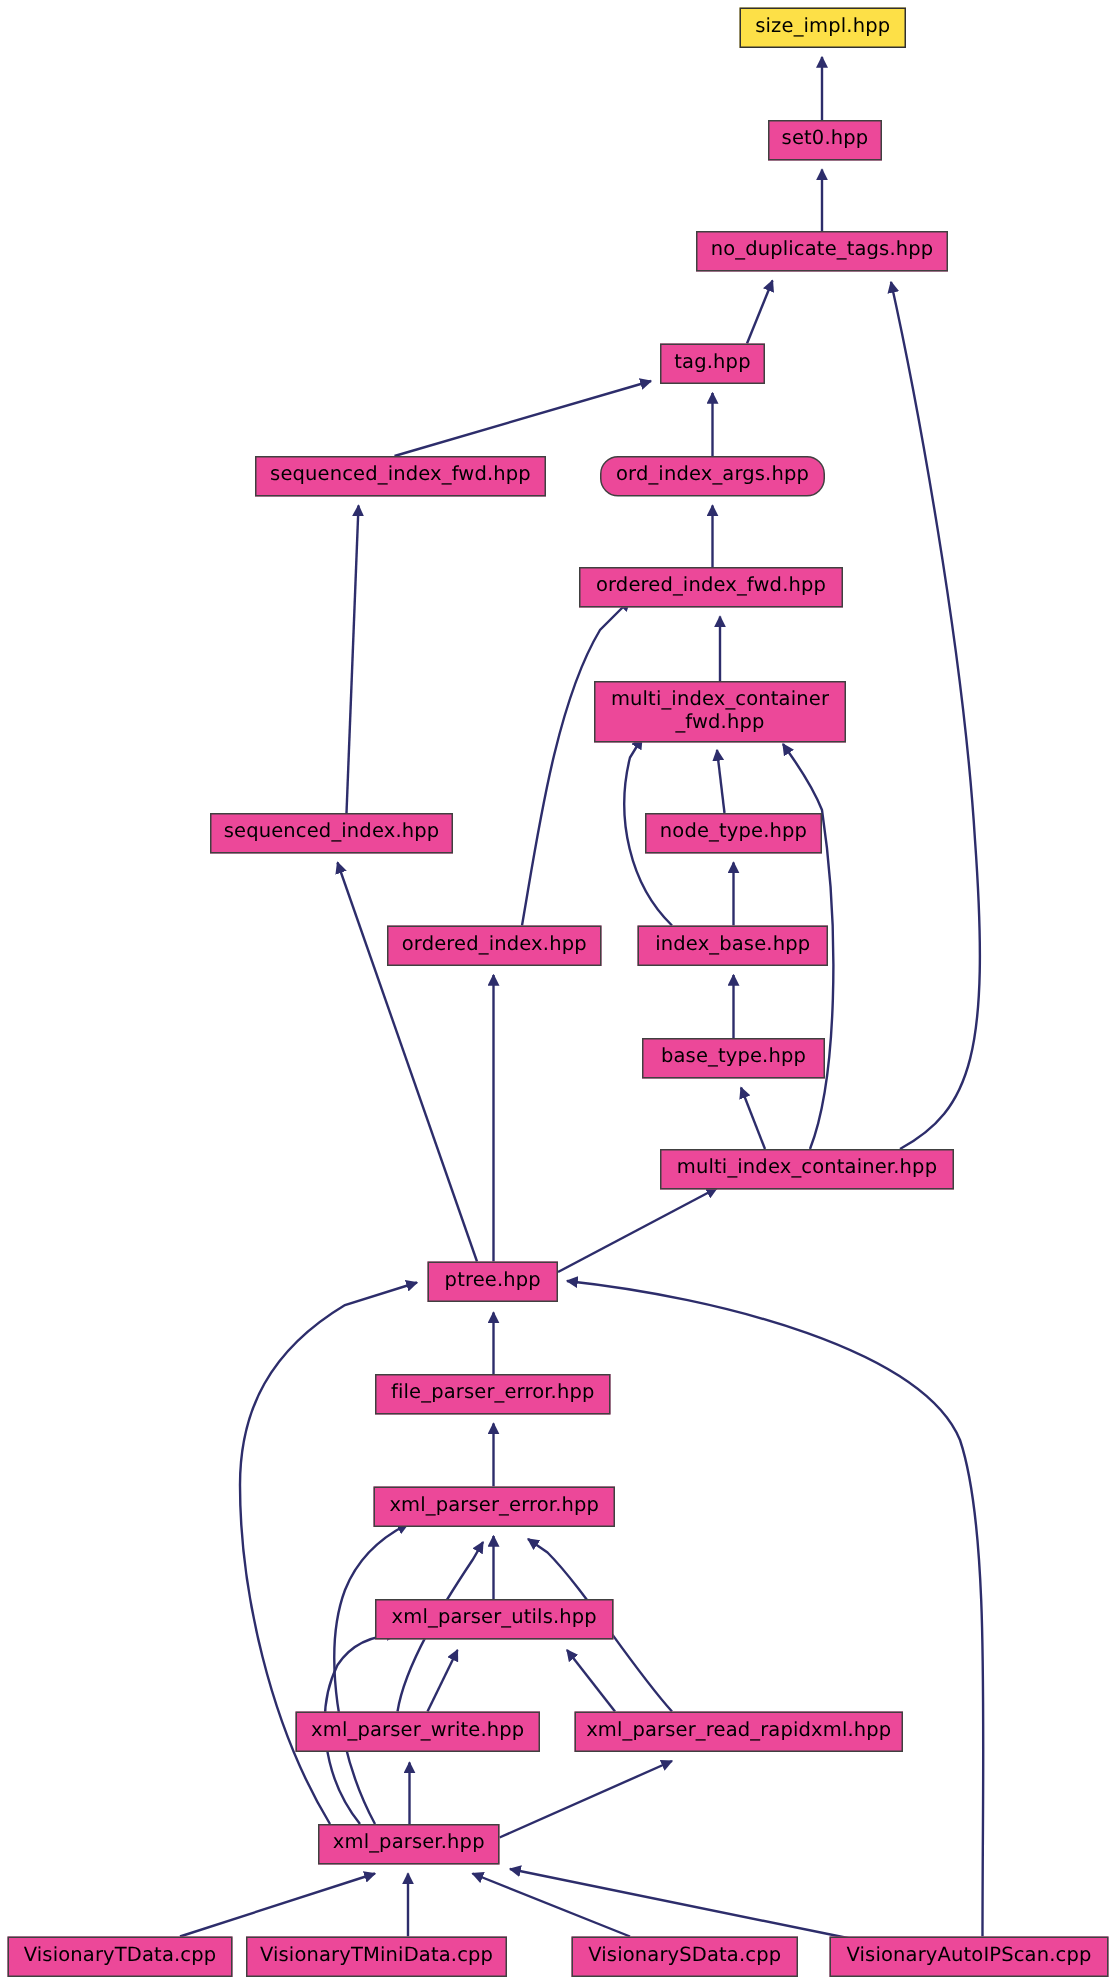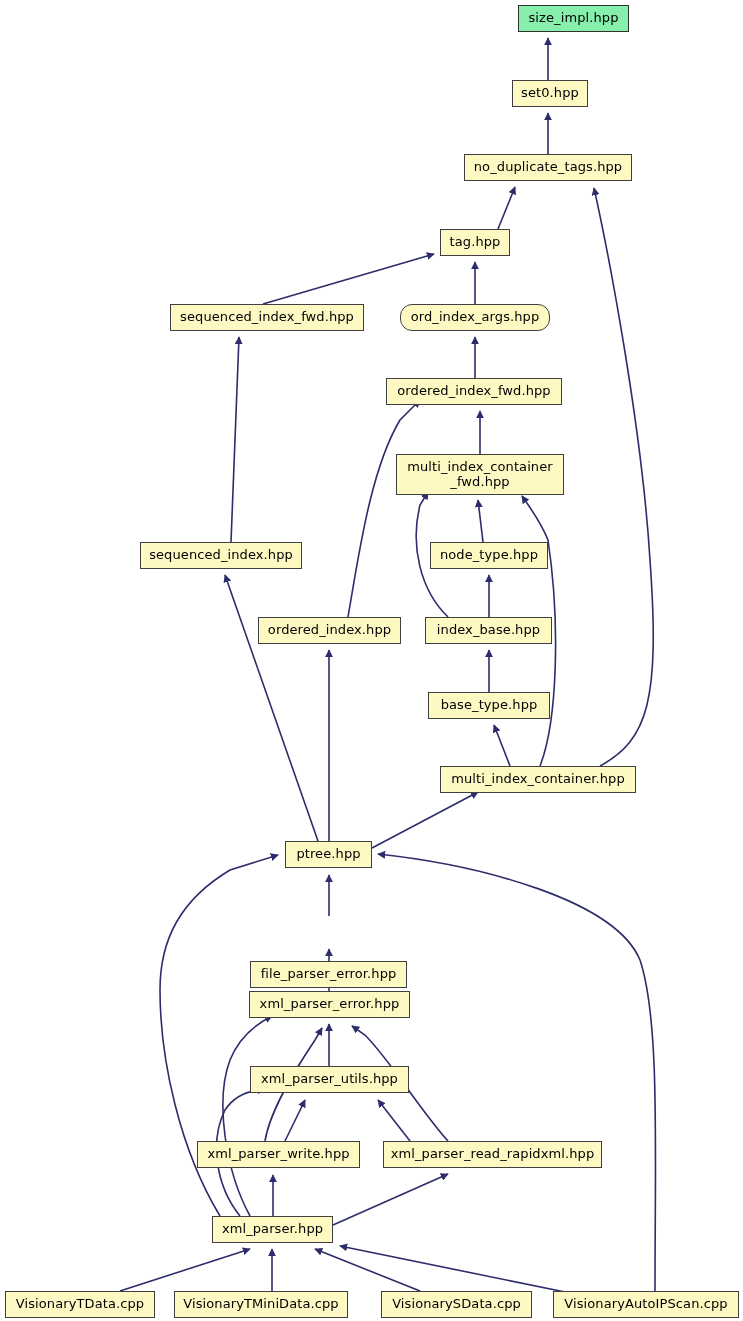--- a/index.html
+++ b/index.html
@@ -19,36 +19,35 @@
     position: absolute;
     left: 0;
     top: 0;
     width: 743px;
     height: 1321px;
   }
   .node {
     position: absolute;
     box-sizing: border-box;
     border: 1px solid #404040;
-    background: #fef9c3;
+    background: #ec4899;
     color: #000000;
     font-size: 13px;
     line-height: 1.12;
     display: flex;
     align-items: center;
     justify-content: center;
     text-align: center;
     white-space: pre;
     letter-spacing: 0.1px;
     z-index: 2;
   }
   .node.highlight {
-    background: #86efac;
+    background: #fde047;
     border-color: #303030;
-    margin-left: 25px;
   }
 </style>
 </head>
 <body>
 
 <div id="graph">
   <svg id="edge-layer" viewBox="0 0 743 1321" xmlns="http://www.w3.org/2000/svg">
     <defs>
       <marker id="arrowhead" viewBox="0 0 10 10" refX="9" refY="5" markerWidth="5" markerHeight="5" orient="auto-start-reverse">
         <path d="M 0 0 L 10 5 L 0 10 z" fill="#2d2d6b"></path>
@@ -102,23 +101,23 @@
     <div class="node" style="left: 396px; top: 454px; width: 168px; height: 41px;">multi_index_container
 _fwd.hpp</div>
     <div class="node" style="left: 386px; top: 378px; width: 176px; height: 27px;">ordered_index_fwd.hpp</div>
     <div class="node" style="left: 140px; top: 542px; width: 162px; height: 27px;">sequenced_index.hpp</div>
     <div class="node" style="left: 430px; top: 542px; width: 118px; height: 27px;">node_type.hpp</div>
     <div class="node" style="left: 258px; top: 617px; width: 143px; height: 27px;">ordered_index.hpp</div>
     <div class="node" style="left: 425px; top: 617px; width: 127px; height: 27px;">index_base.hpp</div>
     <div class="node" style="left: 428px; top: 692px; width: 122px; height: 27px;">base_type.hpp</div>
     <div class="node" style="left: 440px; top: 766px; width: 196px; height: 27px;">multi_index_container.hpp</div>
     <div class="node" style="left: 285px; top: 841px; width: 87px; height: 27px;">ptree.hpp</div>
-    <div class="node" style="left: 250px; top: 916px; width: 157px; height: 27px; margin-top: 45px;">file_parser_error.hpp</div>
+    <div class="node" style="left: 250px; top: 916px; width: 157px; height: 27px;">file_parser_error.hpp</div>
     <div class="node" style="left: 249px; top: 991px; width: 161px; height: 27px;">xml_parser_error.hpp</div>
     <div class="node" style="left: 250px; top: 1066px; width: 159px; height: 27px;">xml_parser_utils.hpp</div>
     <div class="node" style="left: 197px; top: 1141px; width: 163px; height: 27px;">xml_parser_write.hpp</div>
     <div class="node" style="left: 383px; top: 1141px; width: 219px; height: 27px;">xml_parser_read_rapidxml.hpp</div>
     <div class="node" style="left: 212px; top: 1216px; width: 121px; height: 27px;">xml_parser.hpp</div>
     <div class="node" style="left: 5px; top: 1291px; width: 150px; height: 27px;">VisionaryTData.cpp</div>
-    <div class="node" style="left: 174px; top: 1291px; width: 174px; height: 27px;">VisionaryTMiniData.cpp</div>
+    <div class="node" style="left: 164px; top: 1291px; width: 174px; height: 27px;">VisionaryTMiniData.cpp</div>
     <div class="node" style="left: 381px; top: 1291px; width: 151px; height: 27px;">VisionarySData.cpp</div>
     <div class="node" style="left: 553px; top: 1291px; width: 186px; height: 27px;">VisionaryAutoIPScan.cpp</div>
   </div>
 
 </body></html>

